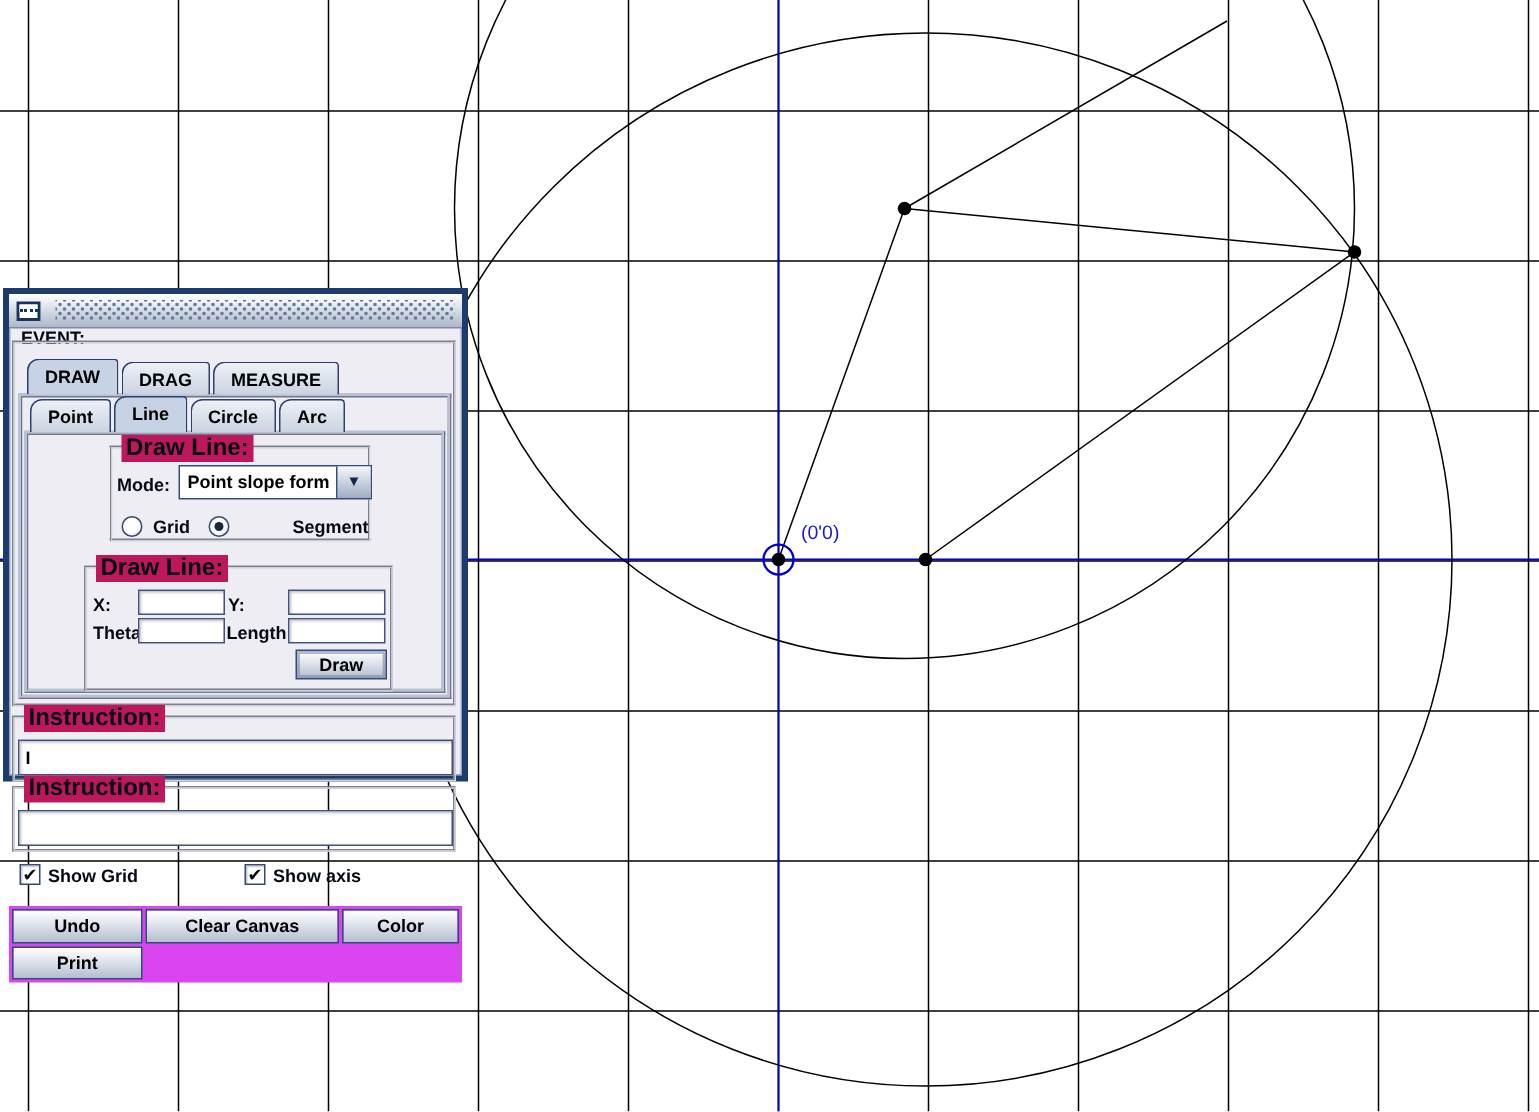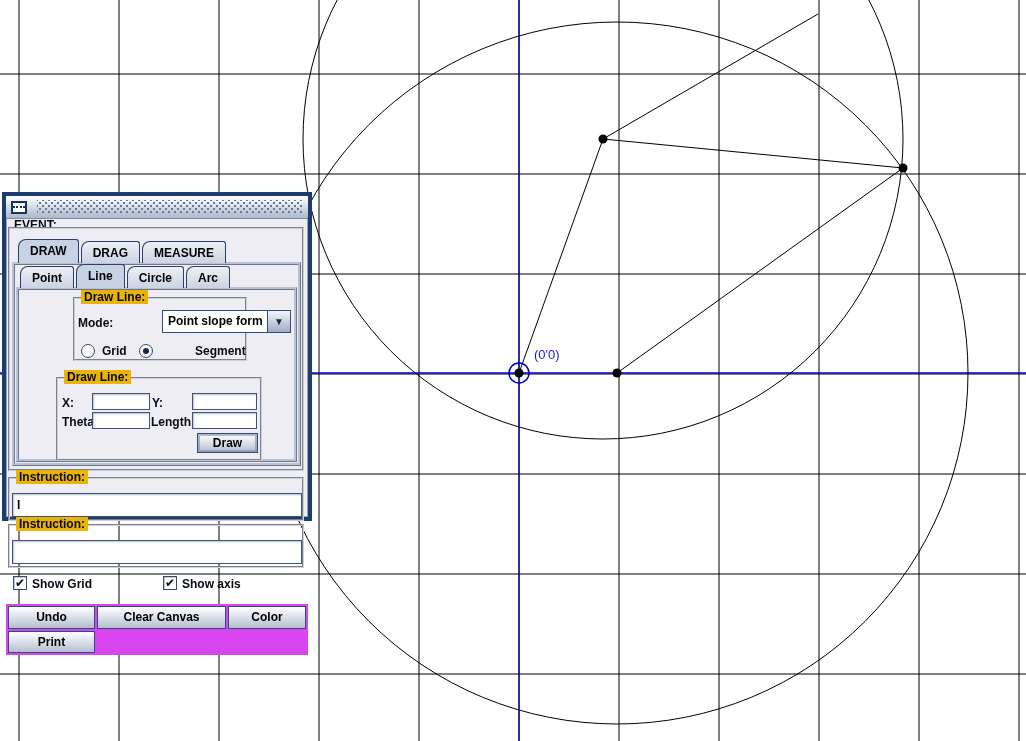--- a/index.html
+++ b/index.html
@@ -26,34 +26,34 @@
     flex:1;height:14px;margin:0 5px 0 10px;
     background-image:
       radial-gradient(#64789C 1px,transparent 1.4px),
       radial-gradient(#64789C 1px,transparent 1.4px),
       linear-gradient(#F7F9FC,#B9C2D2);
     background-size:6px 6px,6px 6px,100% 100%;
     background-position:0 0,3px 3px,0 0;
   }
   .lbl{position:absolute;font-size:12px;font-weight:bold;color:#060A14;white-space:nowrap;}
   .group{position:absolute;border:2px groove #CBD0DD;box-sizing:border-box;}
-  .gtitle{position:absolute;font-size:12px;font-weight:bold;color:#060A14;background:#eab308;padding:0 3px;white-space:nowrap;}
+  .gtitle{position:absolute;font-size:16px;font-weight:bold;color:#060A14;background:#be185d;padding:0 3px;white-space:nowrap;}
 
   
   .tabs-row{position:absolute;display:flex;align-items:flex-end;z-index:3;}
   .tab{
     font-size:12px;font-weight:bold;color:#000;padding:4px 11px 3px 11px;margin-right:2px;
     border:1px solid #2A3F6B;border-bottom:none;border-radius:8px 3px 0 0;
     background:linear-gradient(#EDF0F6,#CBD3E2);cursor:default;
   }
   .tab.selected{background:#C7D2E4;padding-bottom:5px;}
   .tabcontent{position:absolute;border:3px ridge #B7C2D8;background:#EEEDF4;box-sizing:border-box;z-index:1;}
 
   
-  .combo{position:absolute;display:flex;border:1px solid #2E4C7C;box-sizing:border-box;background:#fff;margin-left:43px;}
+  .combo{position:absolute;display:flex;border:1px solid #2E4C7C;box-sizing:border-box;background:#fff;}
   .combo-text{flex:1;font-size:12px;font-weight:bold;padding:3px 2px 0 5px;white-space:nowrap;overflow:hidden;}
   .combo-btn{
     width:22px;display:flex;align-items:center;justify-content:center;
     border-left:1px solid #2E4C7C;
     background:linear-gradient(#F4F6FA,#9FACC4);font-size:10px;color:#13264C;
   }
   
   .radio{position:absolute;width:14px;height:14px;border-radius:50%;
     border:1px solid #39496E;background:radial-gradient(circle at 35% 35%,#FFFFFF 55%,#C8CEDB);box-sizing:border-box;}
   .radio.sel::after{content:"";position:absolute;left:3px;top:3px;width:6px;height:6px;border-radius:50%;background:#1B2741;}

